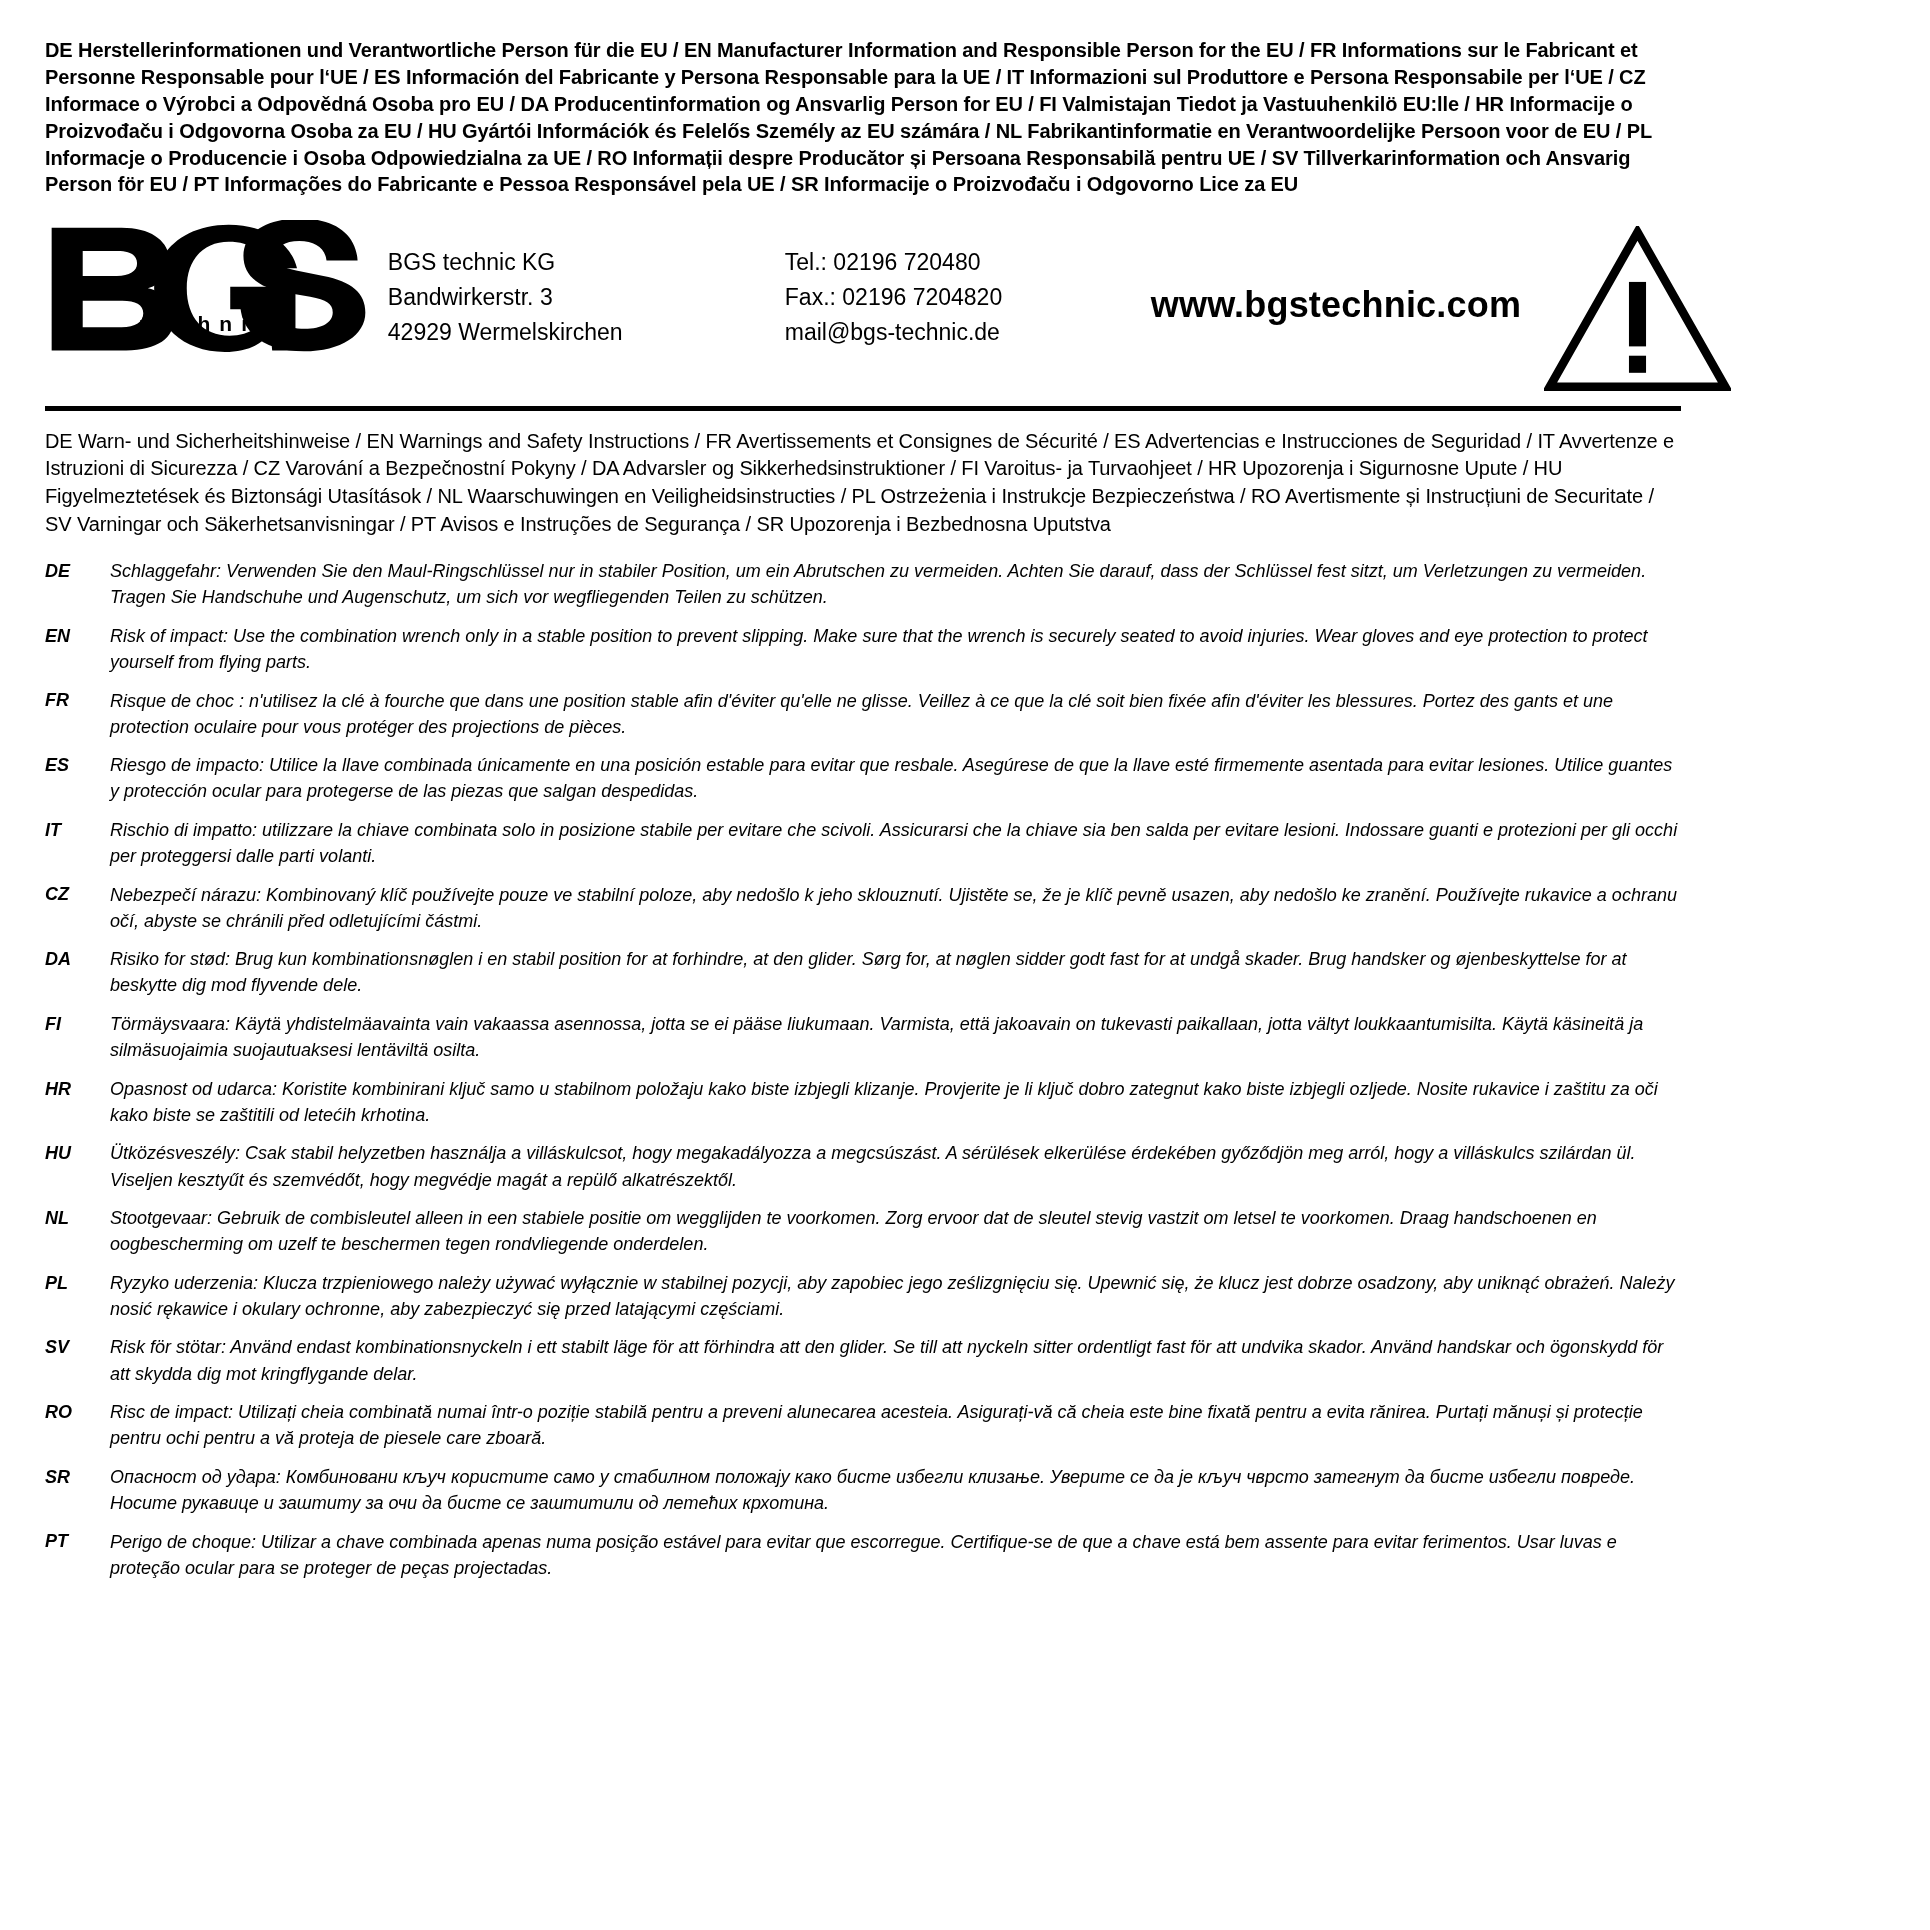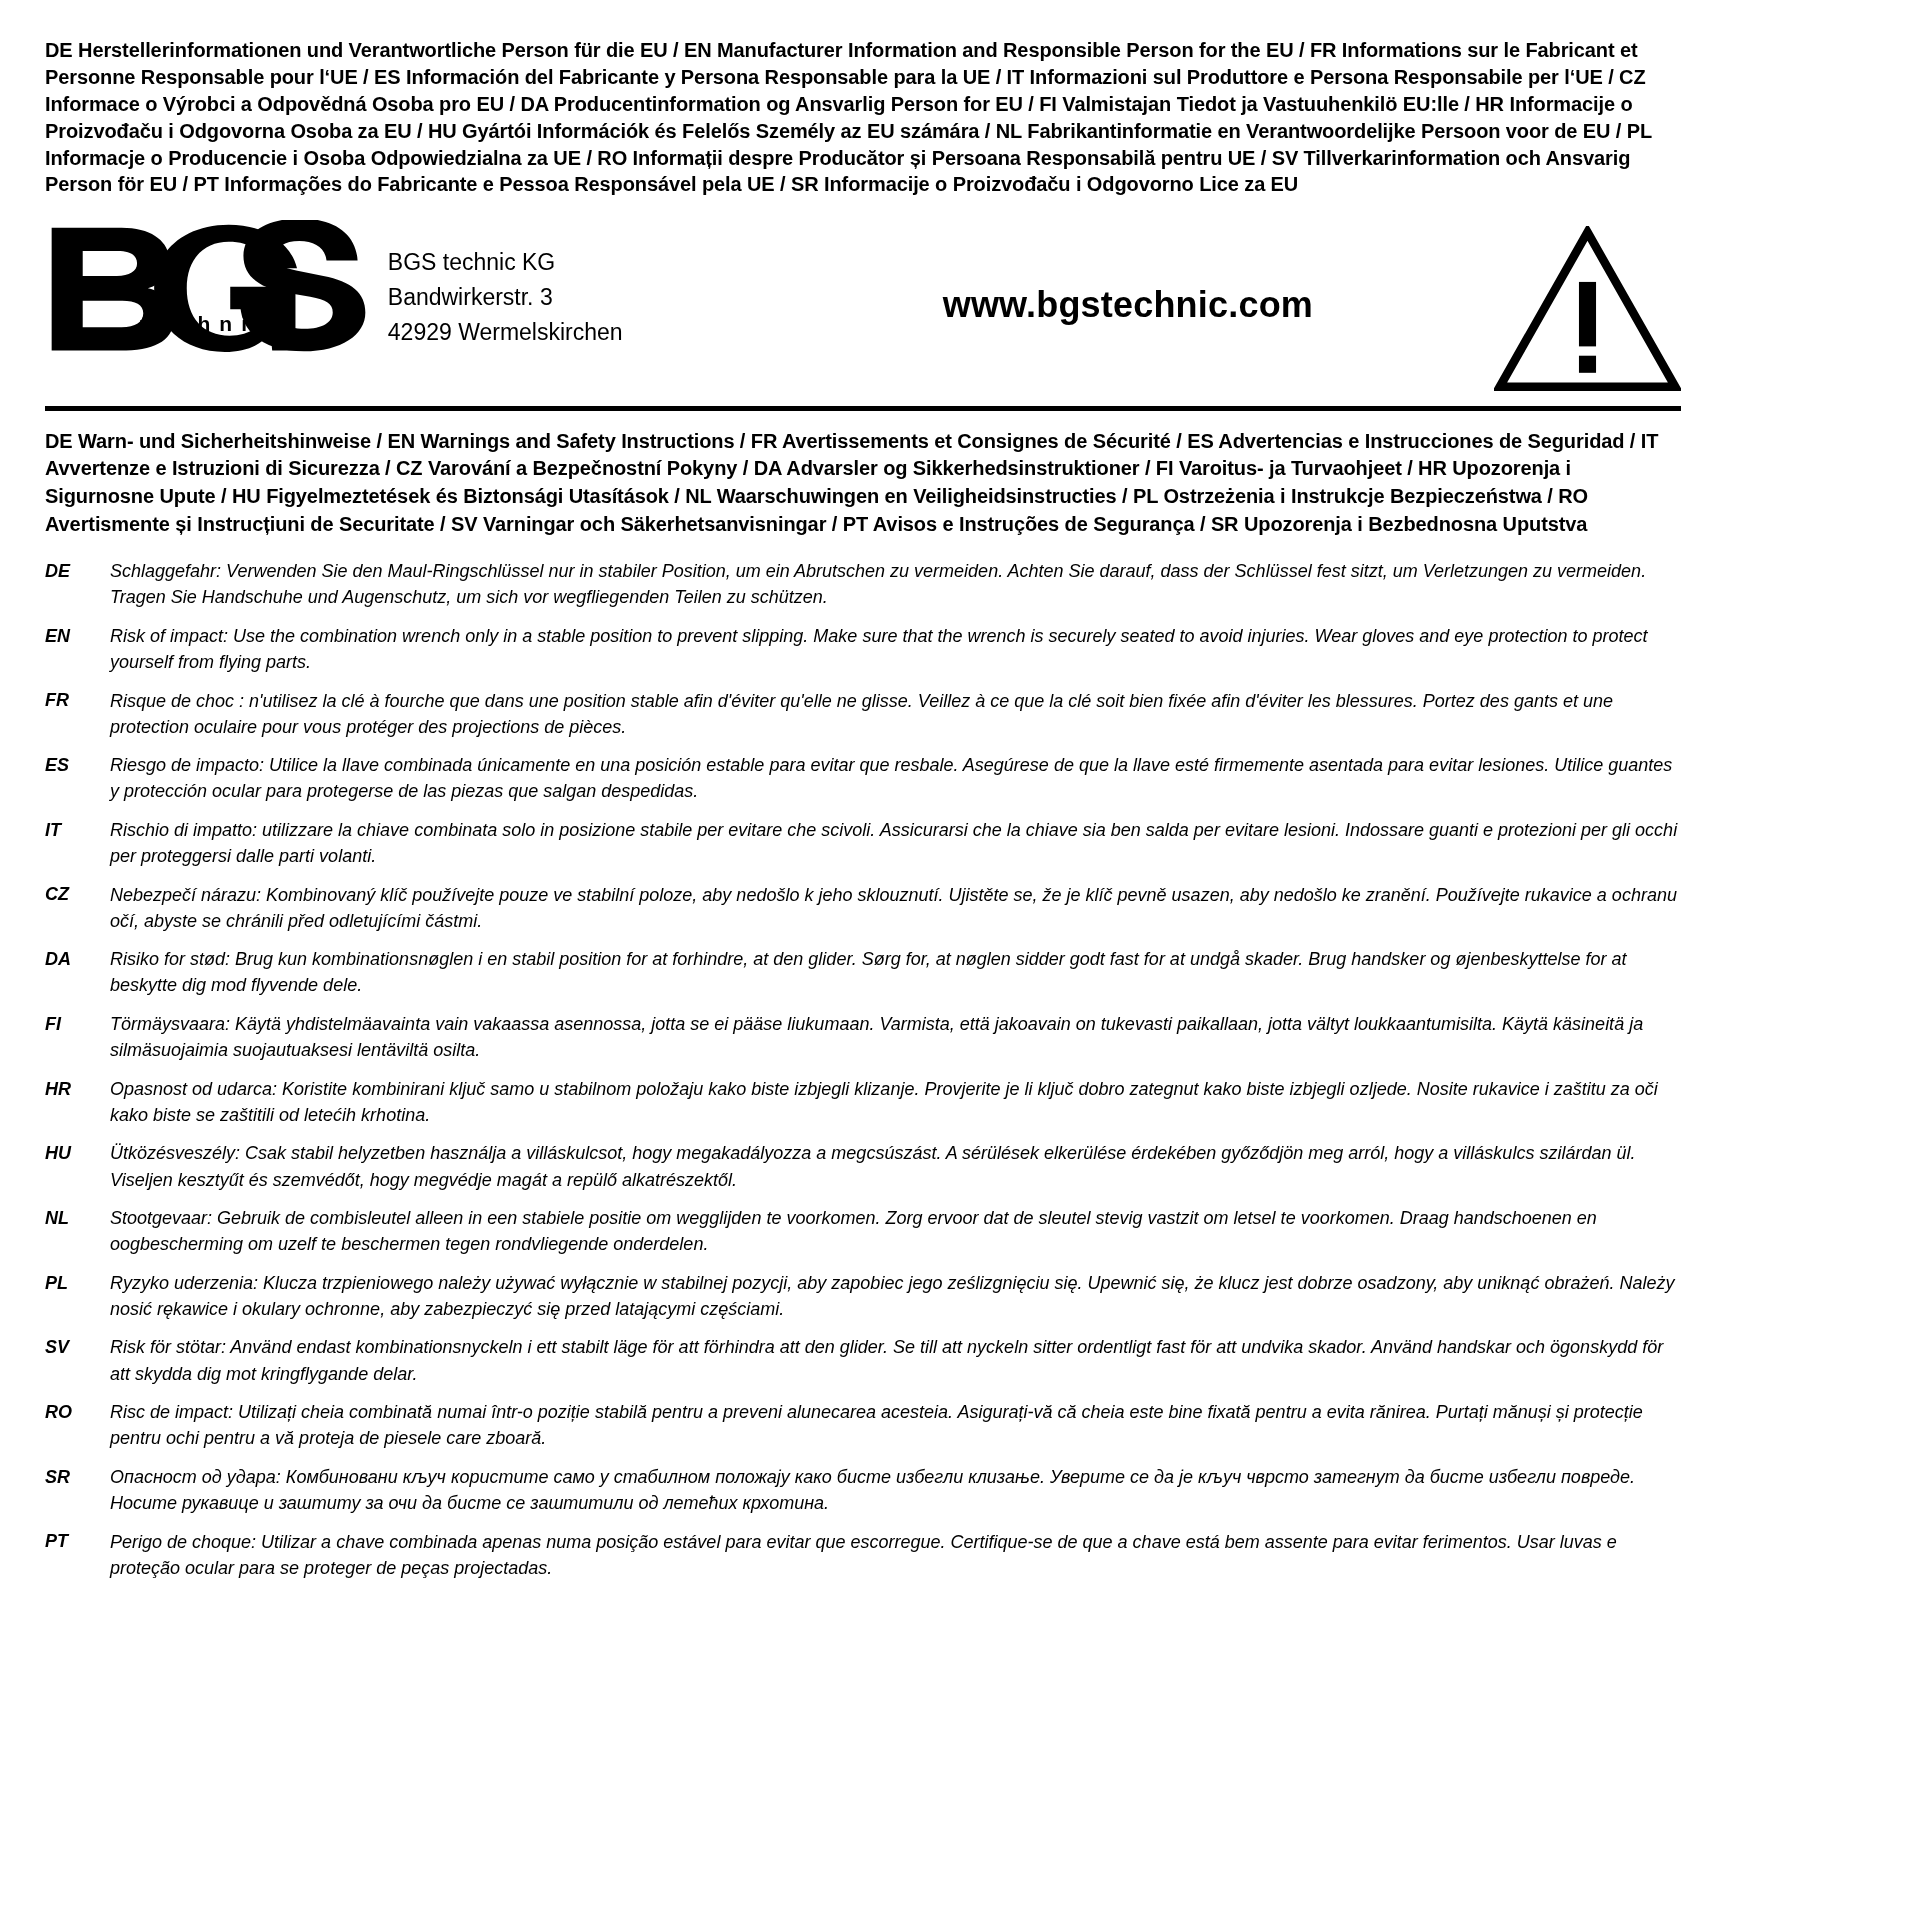--- a/index.html
+++ b/index.html
@@ -74,21 +74,21 @@
     flex: 0 0 210px;
     display: flex;
     justify-content: flex-end;
     align-items: center;
     padding-top: 14px;
   }
 
   
   .section-heading {
     font-size: 20px;
-    font-weight: bold;
+    font-weight: normal;
     line-height: 1.38;
     letter-spacing: -0.1px;
     margin: 0 0 20px 0;
     max-width: 1845px;
   }
 
   
   .lang-list { margin-top: 4.7px; font-style: italic; }
   .lang-row {
     display: flex;
@@ -134,20 +134,25 @@
       <div style="position:absolute; left:257px; top:4.7px; font-size:23px; font-weight:bold;">®</div>
       <div style="position:absolute; left:95px; top:100px; font-size:21px; font-weight:bold; letter-spacing:1.6px;">t e c h n i c</div>
     </div>
 
     <div class="addr-block">
       <div>BGS technic KG</div>
       <div>Bandwirkerstr. 3</div>
       <div>42929 Wermelskirchen</div>
     </div>
 
+    <div class="contact-block">
+      <div>Tel.: 02196 720480</div>
+      <div>Fax.: 02196 7204820</div>
+      <div>mail@bgs-technic.de</div>
+    </div>
 
     <div class="web-block">www.bgstechnic.com</div>
 
     <div class="warn-tri">
       <svg width="187" height="167" viewBox="0 0 240 215" aria-hidden="true">
         <polygon points="120,8 233,207 7,207" fill="none" stroke="#000000" stroke-width="11" stroke-linejoin="miter"></polygon>
         <rect x="109" y="72" width="22" height="83" fill="#000000"></rect>
         <rect x="109" y="167" width="22" height="22" fill="#000000"></rect>
       </svg>
     </div>

